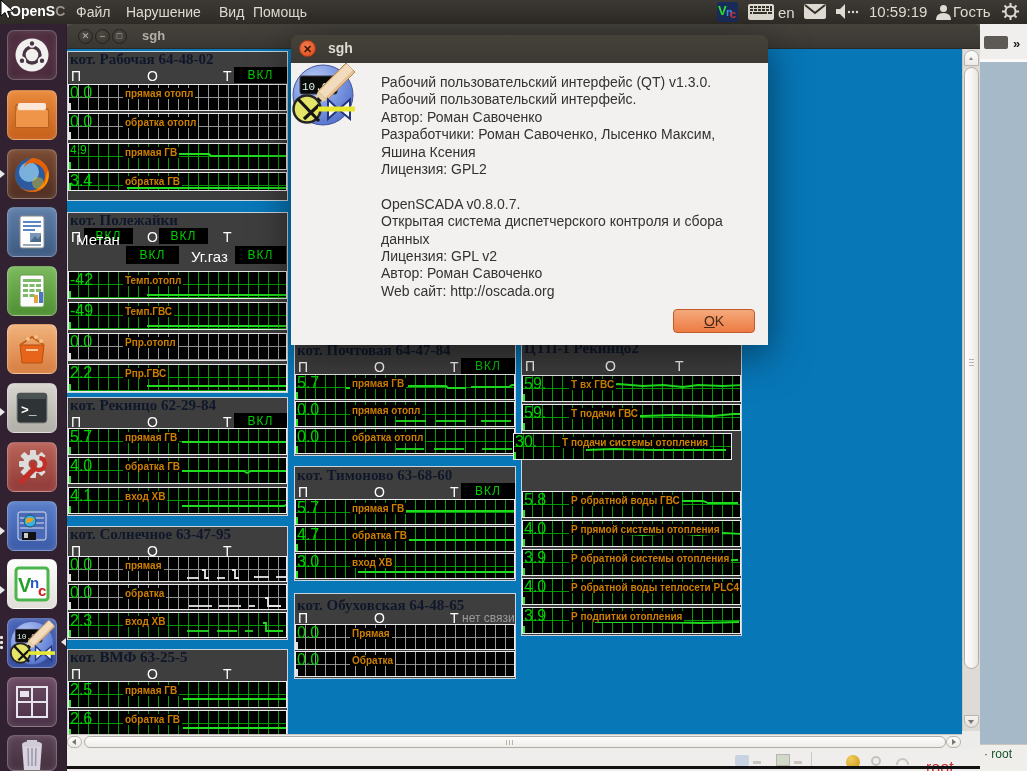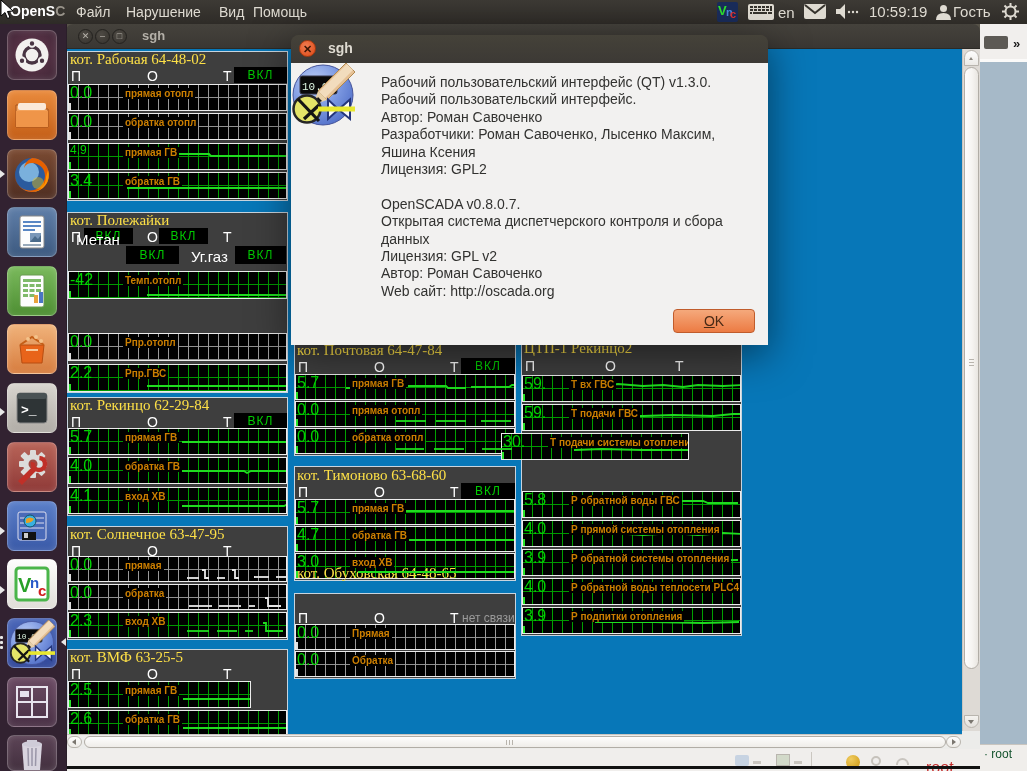--- a/index.html
+++ b/index.html
@@ -6,21 +6,21 @@
 #menubar .app{position:absolute;left:10px;top:3px;font-weight:bold;font-size:14px;color:#fff}
 #menubar .mi{position:absolute;top:4px;font-size:14px}
 #launcher{position:absolute;left:0;top:24px;width:66px;height:747px;background:#322231;z-index:40}
 .tile{position:absolute;left:7px;width:50px;height:50px;border-radius:7px;border:1px solid rgba(255,255,255,0.25);box-shadow:inset 0 0 6px rgba(255,255,255,0.15)}
 #mainwin{position:absolute;left:66px;top:24px;width:914px;height:747px}
 #mwtitle{position:absolute;left:0;top:0;width:914px;height:25px;background:linear-gradient(#45423c,#3a3733);border-radius:7px 7px 0 0;border-bottom:1px solid #2c2a26}
 #mwtitle .t{position:absolute;left:76px;top:4px;color:#b4b0a8;font-weight:bold;font-size:13px}
 .wbtn{position:absolute;top:5px;width:15px;height:15px;border-radius:50%;background:radial-gradient(circle at 40% 35%,#4e4a44,#35322d);border:1px solid #24221f;color:#b8b4ac;font-size:9px;line-height:13px;text-align:center}
 #canvas{position:absolute;left:0;top:25px;width:896px;height:685px;background:#0777b8;overflow:hidden}
 .panel{position:absolute;background:#3e3e3e;border:1px solid #c8d4de}
-.ptitle{position:absolute;font-family:"Liberation Serif",serif;font-weight:normal;font-size:15px;color:#fde047;white-space:nowrap}
+.ptitle{position:absolute;font-family:"Liberation Serif",serif;font-weight:bold;font-size:15px;color:#0f172a;white-space:nowrap}
 .pot{position:absolute;color:#fff;font-size:14px}
 .bbox{position:absolute;background:#000}
 .bbox span{position:absolute;width:100%;text-align:center;color:#00cc00;font-size:12px;top:1px;letter-spacing:1px}
 .chart{position:absolute;background-color:#000;border:1px solid #ececec;overflow:hidden;background-image:repeating-linear-gradient(to right,transparent 0 9px,#00a000 9px 10px),repeating-linear-gradient(to bottom,transparent 0 12px,#009800 12px 13px)}
 .chart.white{background-image:repeating-linear-gradient(to right,transparent 0 9px,#9a9a9a 9px 10px),repeating-linear-gradient(to bottom,transparent 0 12px,#909090 12px 13px)}
 .val{position:absolute;left:1px;top:-1px;color:#00d400;font-size:16px}
 .lab{position:absolute;top:3px;color:#cc7f00;font-size:10px;font-weight:bold;background:#000;padding:0 2px;white-space:nowrap;z-index:2}
 .tr{position:absolute;left:0;top:0;z-index:1}
 #vscroll{position:absolute;left:896px;top:25px;width:18px;height:682px;background:#dedad5;border-left:1px solid #c9c5bf}
 #hscrollwrap{position:absolute;left:0;top:710px;width:896px;height:15px;background:#ececea;border-top:1px solid #c9c5bf}
@@ -64,21 +64,21 @@
         <span class="lab" style="left:54px">обратка отопл</span>
       </div>
       <div class="chart" style="left:2px;top:94px;width:219px;height:27px">
         <span style="position:absolute;left:0;bottom:0;width:2px;height:7px;background:#2ae42a;z-index:3"></span>
         <span class="val" style="font-size:12px">4.9</span>
         <span class="lab" style="left:54px">прямая ГВ</span>
         <svg class="tr" width="219" height="27" viewBox="0 0 219 27">
           <polyline points="58,10 140,10 142,12 219,12" fill="none" stroke="#1fdc1f" stroke-width="1.8"></polyline>
         </svg>
       </div>
-      <div class="chart" style="left:2px;top:123px;width:219px;height:27px">
+      <div class="chart" style="left:2px;top:123px;width:219px;height:19px">
         <span style="position:absolute;left:0;bottom:0;width:2px;height:7px;background:#2ae42a;z-index:3"></span>
         <span class="val" style="font-size:16px">3.4</span>
         <span class="lab" style="left:54px">обратка ГВ</span>
         <svg class="tr" width="219" height="27" viewBox="0 0 219 27">
           <polyline points="58,15 219,15" fill="none" stroke="#1fdc1f" stroke-width="1.8"></polyline>
         </svg>
       </div>
       <div class="panel" style="left:1px;top:163px;width:221px;height:181px"></div>
       <div class="ptitle" style="left:4px;top:163px">кот. Полежайки</div>
       <div class="pot" style="left:5px;top:180px">П</div>
@@ -95,20 +95,28 @@
         <span style="top:2px">ВКЛ</span>
       </div>
       <div class="pot" style="left:125px;top:199px;font-size:15px">Уг.газ</div>
       <div class="bbox" style="left:169px;top:197px;width:51px;height:18px">
         <span style="top:2px">ВКЛ</span>
       </div>
       <div class="chart" style="left:2px;top:222px;width:219px;height:28px">
         <span style="position:absolute;left:0;bottom:0;width:2px;height:7px;background:#2ae42a;z-index:3"></span>
         <span class="val" style="font-size:16px">-42</span>
         <span class="lab" style="left:54px">Темп.отопл</span>
+        <svg class="tr" width="219" height="28" viewBox="0 0 219 28">
+          <polyline points="78,23 219,23" fill="none" stroke="#1fdc1f" stroke-width="1.8"></polyline>
+        </svg>
+      </div>
+      <div class="chart" style="left:2px;top:253px;width:219px;height:28px">
+        <span style="position:absolute;left:0;bottom:0;width:2px;height:7px;background:#2ae42a;z-index:3"></span>
+        <span class="val" style="font-size:16px">-49</span>
+        <span class="lab" style="left:54px">Темп.ГВС</span>
         <svg class="tr" width="219" height="28" viewBox="0 0 219 28">
           <polyline points="78,23 219,23" fill="none" stroke="#1fdc1f" stroke-width="1.8"></polyline>
         </svg>
       </div>
       <div class="chart white" style="left:2px;top:284px;width:219px;height:28px">
         <span style="position:absolute;left:0;bottom:0;width:2px;height:7px;background:#e0e0e0;z-index:3"></span>
         <span class="val" style="font-size:16px">0.0</span>
         <span class="lab" style="left:54px">Рпр.отопл</span>
       </div>
       <div class="chart" style="left:2px;top:315px;width:219px;height:28px">
@@ -189,21 +197,21 @@
           <polyline points="148,18 168,18" fill="none" stroke="#1fdc1f" stroke-width="1.8"></polyline>
           <polyline points="176,18 184,18" fill="none" stroke="#1fdc1f" stroke-width="1.8"></polyline>
           <polyline points="194,10 197,10 197,18 214,18" fill="none" stroke="#1fdc1f" stroke-width="1.8"></polyline>
         </svg>
       </div>
       <div class="panel" style="left:1px;top:600px;width:221px;height:112px"></div>
       <div class="ptitle" style="left:4px;top:600px">кот. ВМФ 63-25-5</div>
       <div class="pot" style="left:5px;top:617px">П</div>
       <div class="pot" style="left:81px;top:617px">О</div>
       <div class="pot" style="left:157px;top:617px">Т</div>
-      <div class="chart" style="left:2px;top:632px;width:183px;height:27px">
+      <div class="chart" style="left:2px;top:632px;width:219px;height:27px">
         <span style="position:absolute;left:0;bottom:0;width:2px;height:7px;background:#2ae42a;z-index:3"></span>
         <span class="val" style="font-size:16px">2.5</span>
         <span class="lab" style="left:54px">прямая ГВ</span>
         <svg class="tr" width="219" height="27" viewBox="0 0 219 27">
           <polyline points="114,17 219,17" fill="none" stroke="#1fdc1f" stroke-width="1.8"></polyline>
         </svg>
       </div>
       <div class="chart" style="left:2px;top:661px;width:219px;height:27px">
         <span style="position:absolute;left:0;bottom:0;width:2px;height:7px;background:#2ae42a;z-index:3"></span>
         <span class="val" style="font-size:16px">2.6</span>
@@ -277,21 +285,21 @@
       </div>
       <div class="chart" style="left:229px;top:504px;width:220px;height:26px">
         <span style="position:absolute;left:0;bottom:0;width:2px;height:7px;background:#2ae42a;z-index:3"></span>
         <span class="val" style="font-size:16px">3.0</span>
         <span class="lab" style="left:54px">вход ХВ</span>
         <svg class="tr" width="220" height="26" viewBox="0 0 220 26">
           <polyline points="62,18 219,18" fill="none" stroke="#1fdc1f" stroke-width="1.8"></polyline>
         </svg>
       </div>
       <div class="panel" style="left:228px;top:544px;width:222px;height:86px"></div>
-      <div class="ptitle" style="left:231px;top:516px">кот. Обуховская 64-48-65</div>
+      <div class="ptitle" style="left:231px;top:548px">кот. Обуховская 64-48-65</div>
       <div class="pot" style="left:232px;top:561px">П</div>
       <div class="pot" style="left:308px;top:561px">О</div>
       <div class="pot" style="left:384px;top:561px">Т</div>
       <div class="pot" style="left:396px;top:562px;font-size:12px;color:#9a9a9a">нет связи</div>
       <div class="chart white" style="left:229px;top:575px;width:220px;height:26px">
         <span style="position:absolute;left:0;bottom:0;width:2px;height:7px;background:#e0e0e0;z-index:3"></span>
         <span class="val" style="font-size:16px">0.0</span>
         <span class="lab" style="left:54px">Прямая</span>
       </div>
       <div class="chart white" style="left:229px;top:602px;width:220px;height:26px">
@@ -313,21 +321,21 @@
         </svg>
       </div>
       <div class="chart" style="left:456px;top:355px;width:219px;height:27px">
         <span style="position:absolute;left:0;bottom:0;width:2px;height:7px;background:#2ae42a;z-index:3"></span>
         <span class="val" style="font-size:16px">59.</span>
         <span class="lab" style="left:46px">Т подачи ГВС</span>
         <svg class="tr" width="219" height="27" viewBox="0 0 219 27">
           <polyline points="64,11 120,11 150,10 190,11 210,9 218,9" fill="none" stroke="#1fdc1f" stroke-width="1.8"></polyline>
         </svg>
       </div>
-      <div class="chart" style="left:435px;top:384px;width:188px;height:27px">
+      <div class="chart" style="left:447px;top:384px;width:219px;height:27px">
         <span style="position:absolute;left:0;bottom:0;width:2px;height:7px;background:#2ae42a;z-index:3"></span>
         <span class="val" style="font-size:16px">30.</span>
         <span class="lab" style="left:46px">Т подачи системы отопления</span>
         <svg class="tr" width="219" height="27" viewBox="0 0 219 27">
           <polyline points="72,16 100,15 140,16 180,16 212,16" fill="none" stroke="#1fdc1f" stroke-width="1.8"></polyline>
         </svg>
       </div>
       <div class="chart" style="left:456px;top:442px;width:219px;height:27px">
         <span style="position:absolute;left:0;bottom:0;width:2px;height:7px;background:#2ae42a;z-index:3"></span>
         <span class="val" style="font-size:16px">5.8</span>

